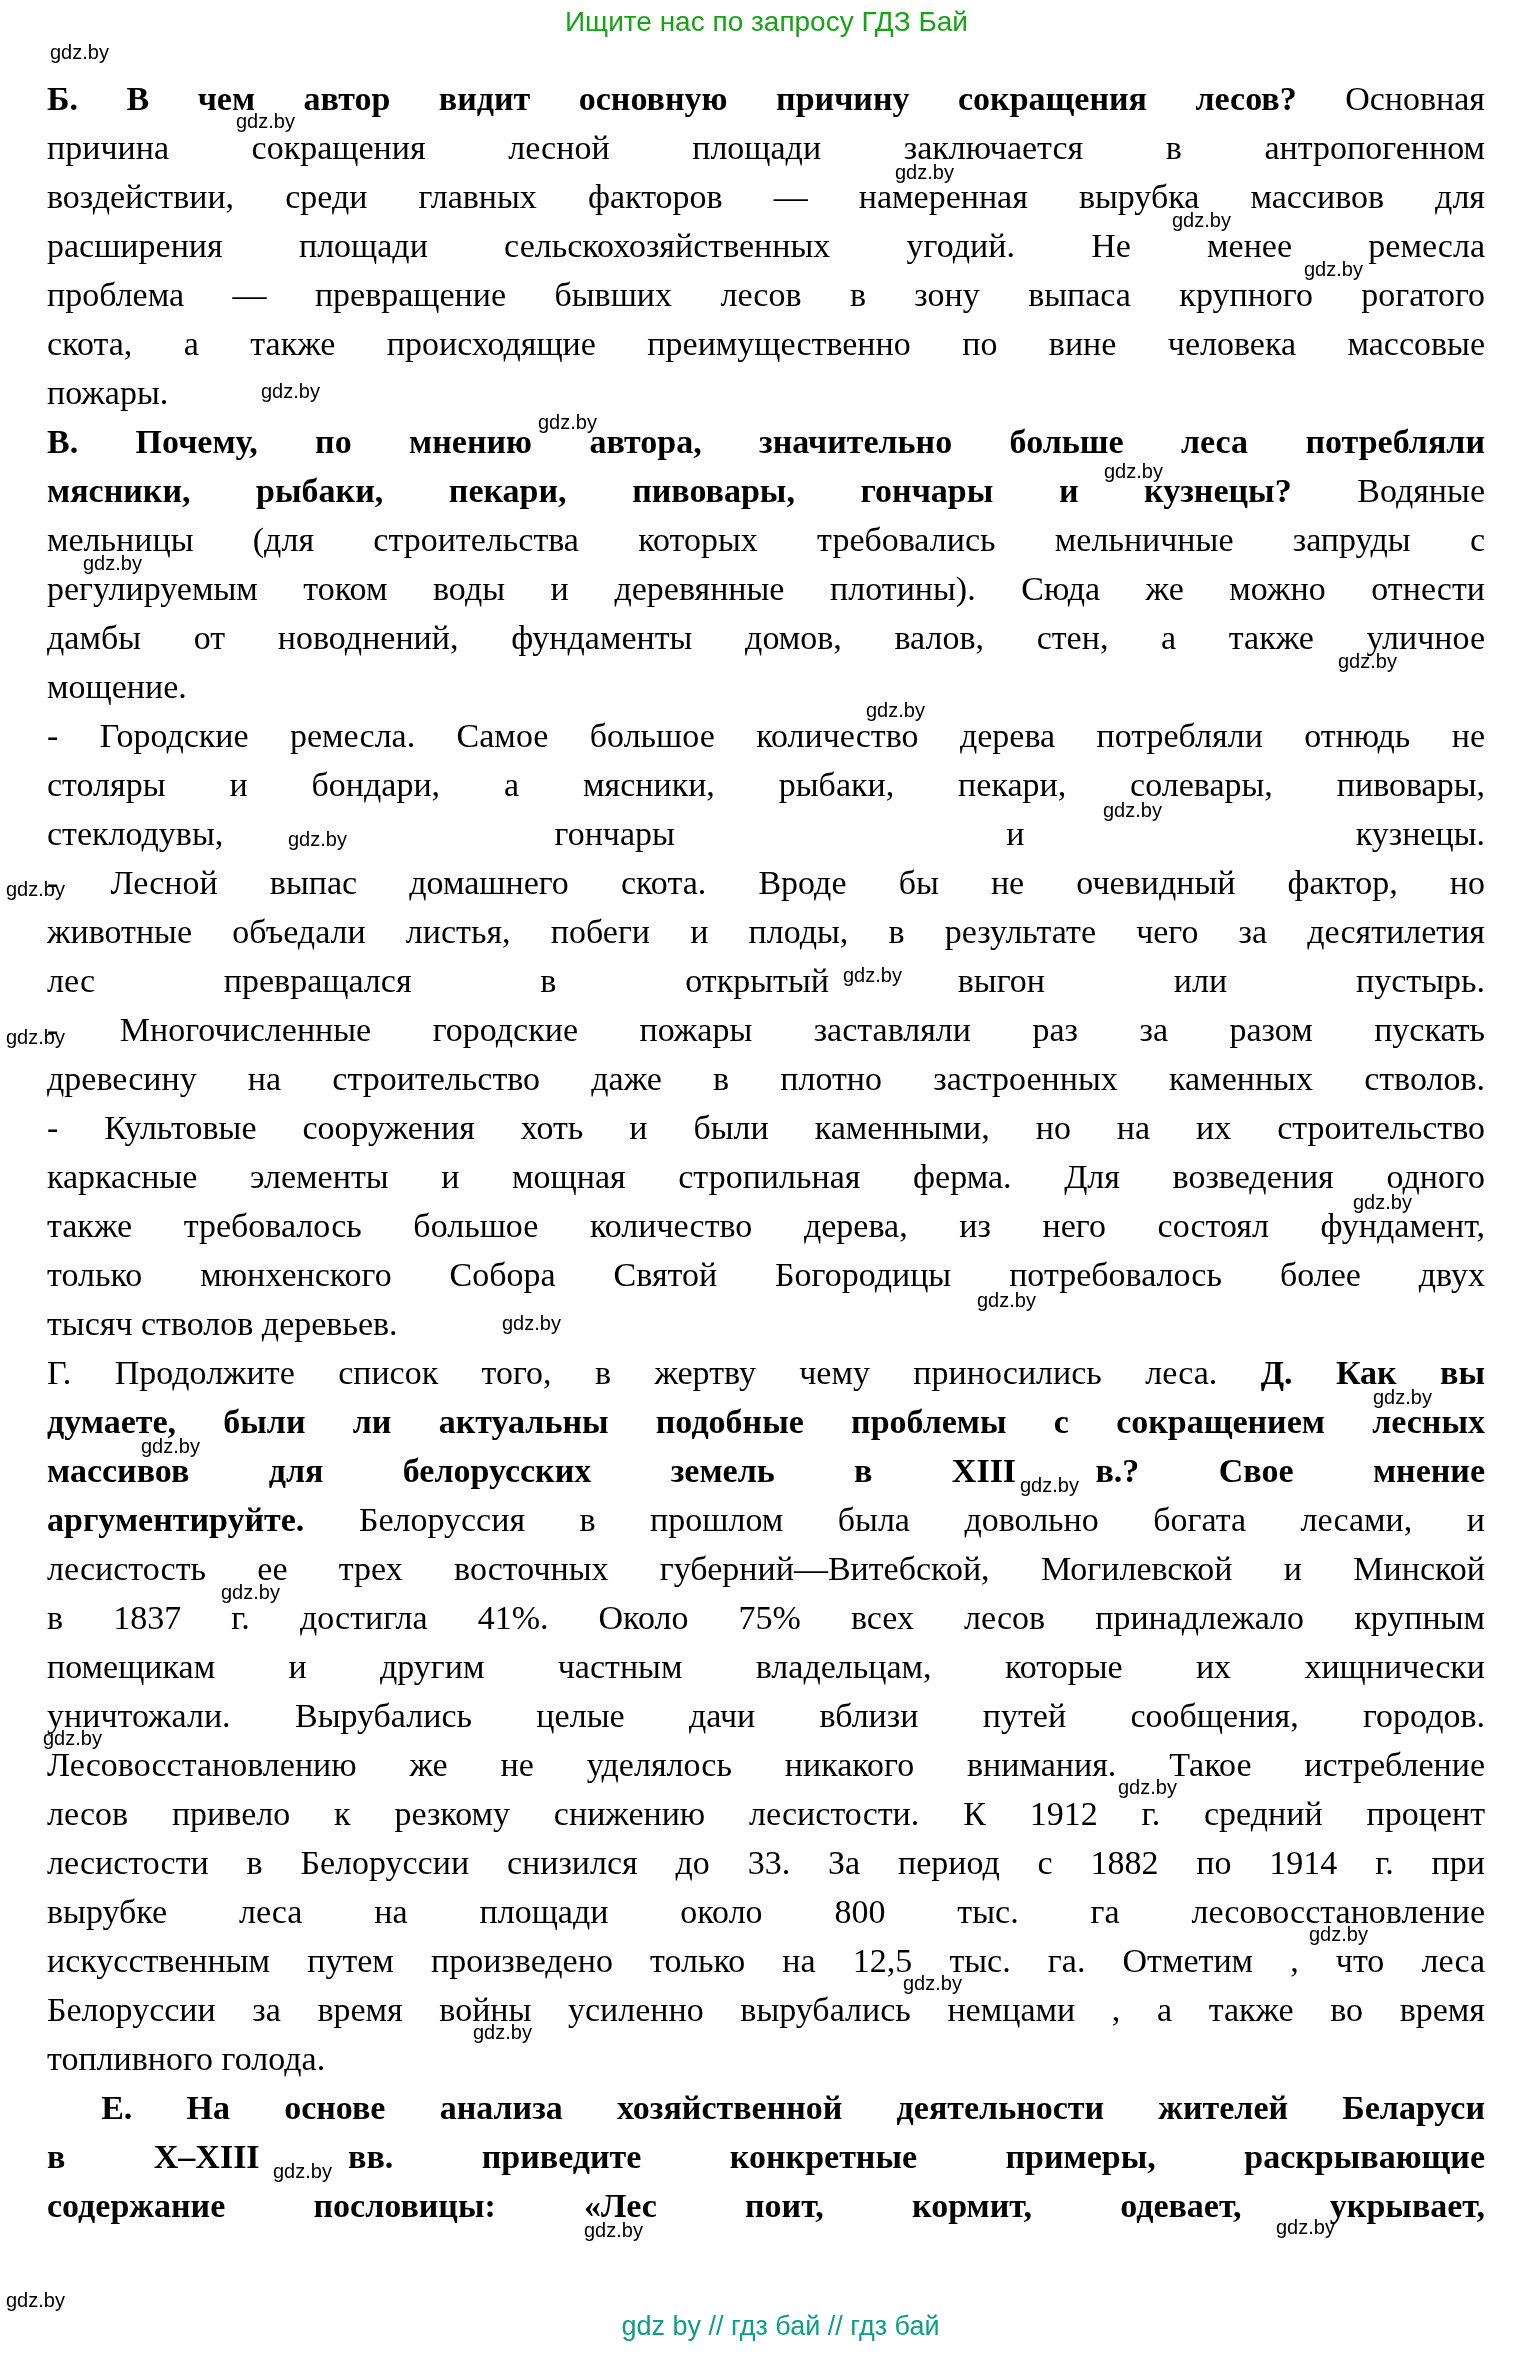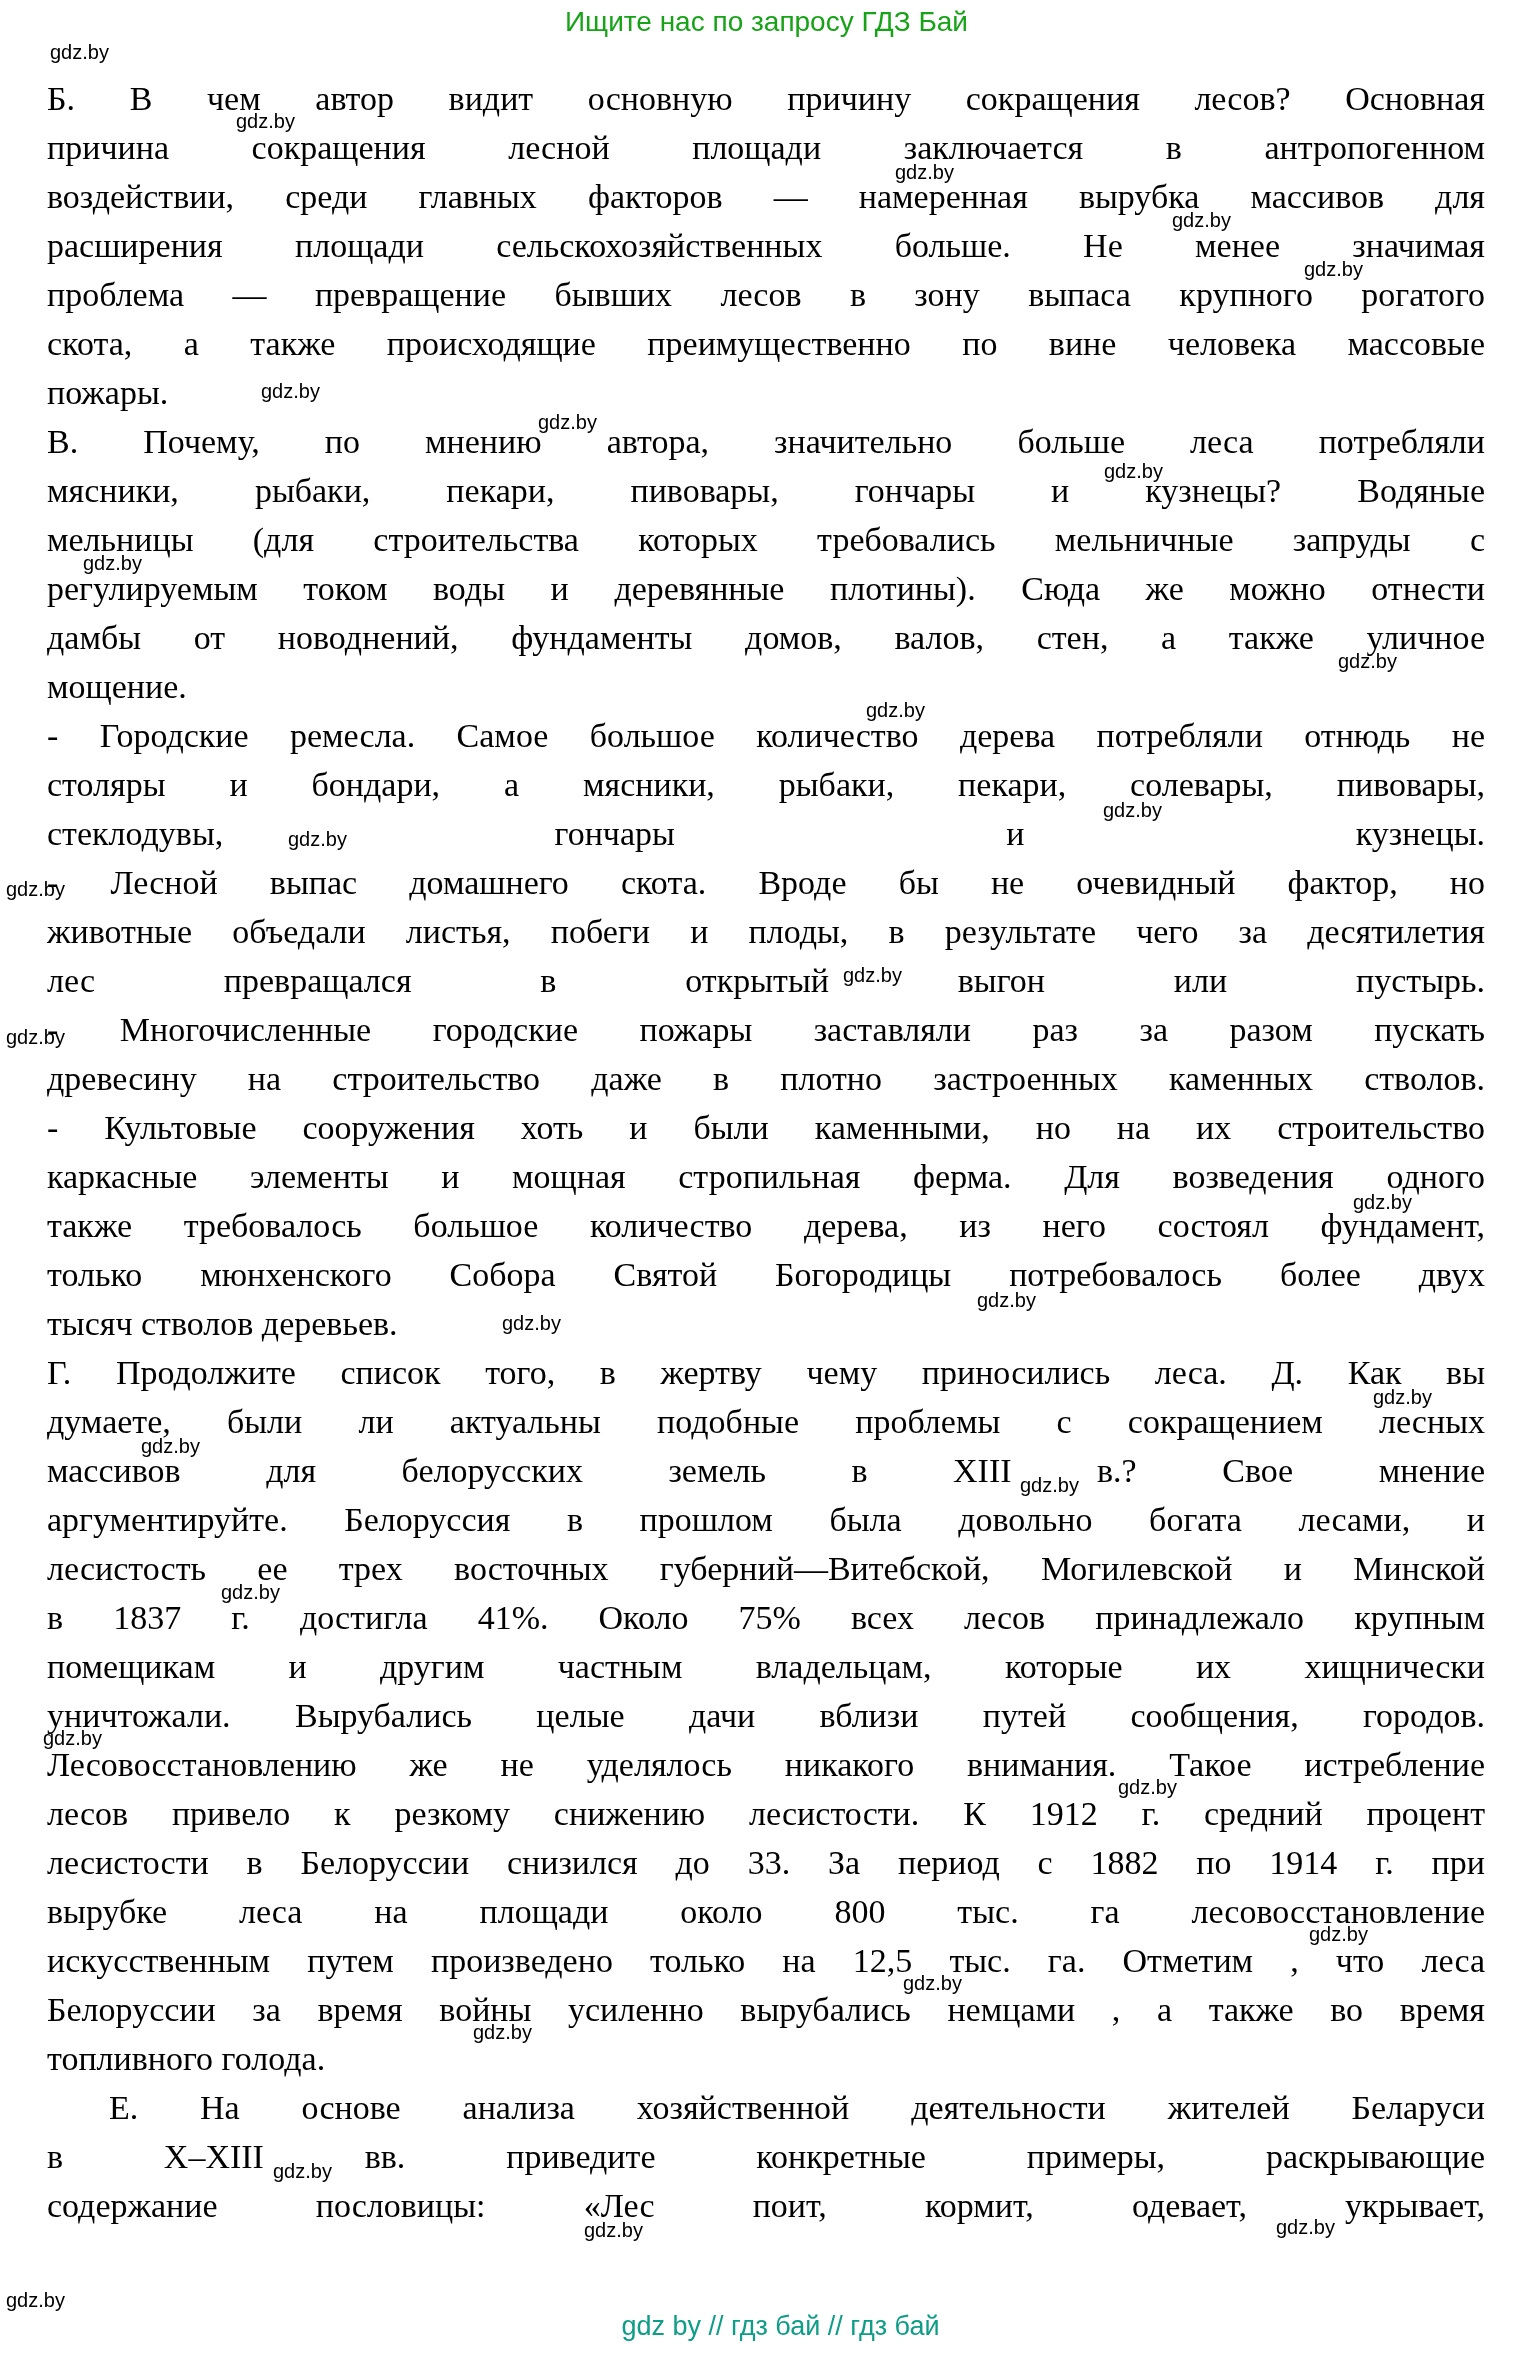--- a/index.html
+++ b/index.html
@@ -33,21 +33,21 @@
     line-height: 49px;
     font-size: 34px;
     text-align: justify;
     text-align-last: justify;
     text-justify: inter-word;
     overflow: visible;
   }
   .line.end {
     text-align-last: left;
   }
-  .bold { font-weight: normal; }
+  .bold { font-weight: bold; }
   .wm-layer {
     position: absolute;
     left: 0; top: 0;
     width: 1533px; height: 2377px;
     pointer-events: none;
   }
   .wm {
     position: absolute;
     font-family: Liberation Sans, sans-serif;
     font-size: 20px;
@@ -67,21 +67,21 @@
 </style>
 </head>
 <body>
 
 <div class="header-note" style="color: rgb(23, 163, 23);">Ищите нас по запросу ГДЗ Бай</div>
 
 <div class="text-block">
     <div class="line"><span class="bold">Б.  В чем автор видит основную причину сокращения лесов?</span><span> Основная</span></div>
     <div class="line"><span>причина сокращения лесной площади заключается в антропогенном</span></div>
     <div class="line"><span>воздействии, среди главных факторов — намеренная вырубка массивов для</span></div>
-    <div class="line"><span>расширения площади сельскохозяйственных больше. Не менее значимая</span></div>
+    <div class="line"><span>расширения площади сельскохозяйственных угодий. Не менее ремесла</span></div>
     <div class="line"><span>проблема — превращение бывших лесов в зону выпаса крупного рогатого</span></div>
     <div class="line"><span>скота, а также происходящие преимущественно по вине человека массовые</span></div>
     <div class="line end"><span>пожары.</span></div>
     <div class="line"><span class="bold">В.  Почему, по мнению автора, значительно больше леса потребляли</span></div>
     <div class="line"><span class="bold">мясники, рыбаки, пекари, пивовары, гончары и кузнецы?</span><span> Водяные</span></div>
     <div class="line"><span>мельницы (для строительства которых требовались мельничные запруды с</span></div>
     <div class="line"><span>регулируемым током воды и деревянные плотины). Сюда же можно отнести</span></div>
     <div class="line"><span>дамбы от новоднений, фундаменты домов, валов, стен, а также уличное</span></div>
     <div class="line end"><span>мощение.</span></div>
     <div class="line"><span>- Городские ремесла. Самое большое количество дерева потребляли отнюдь не</span></div>

